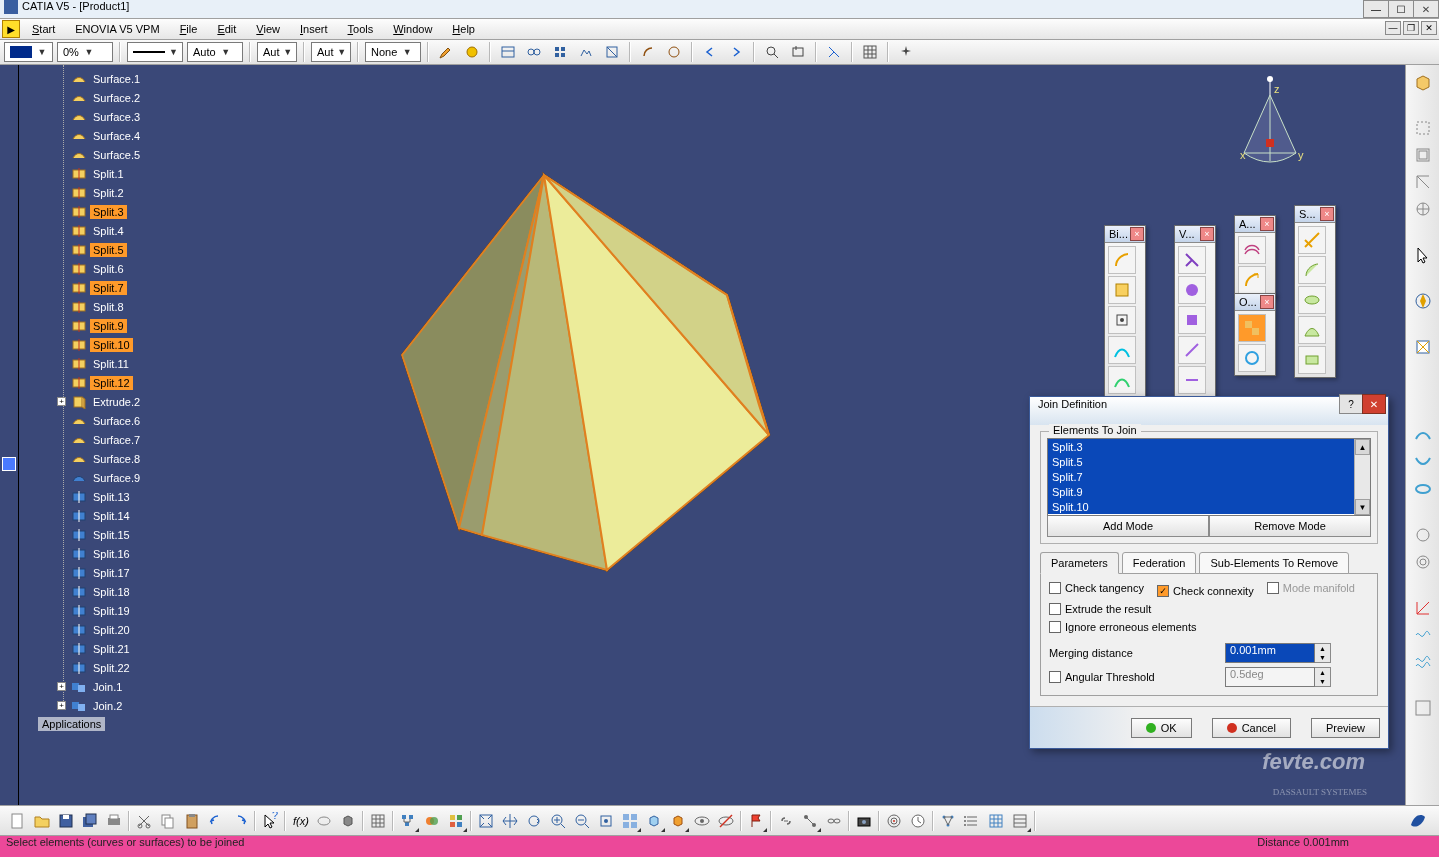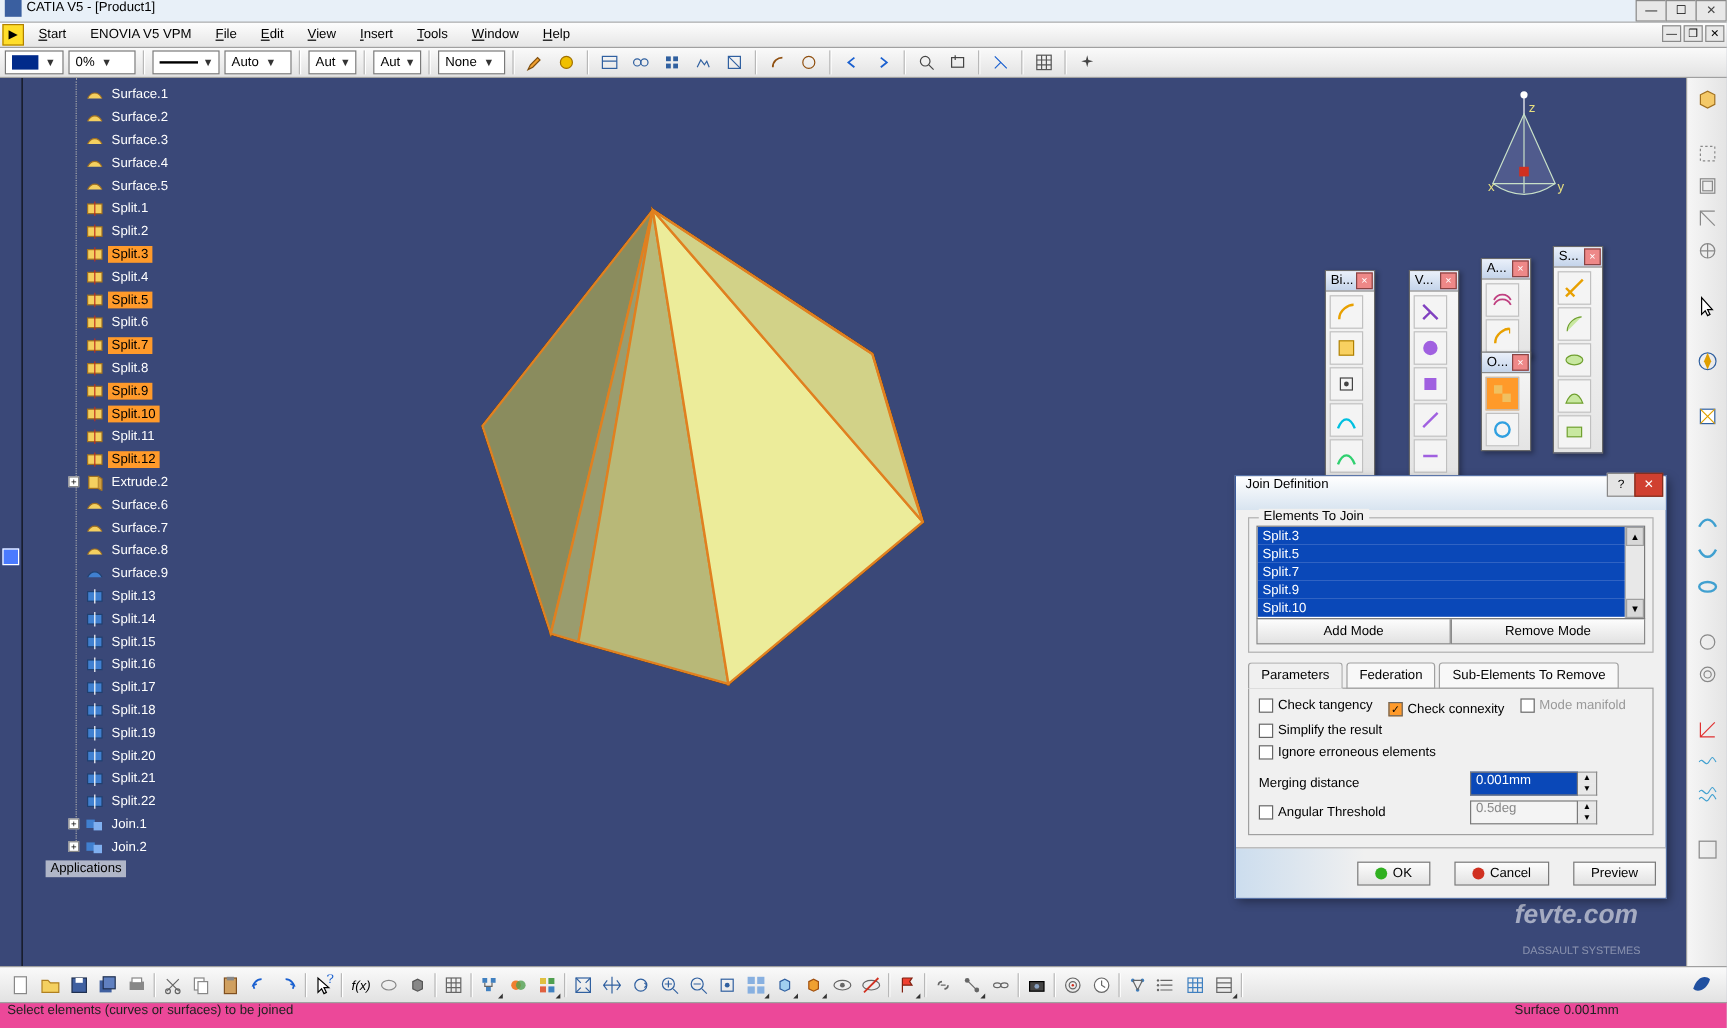--- a/index.html
+++ b/index.html
@@ -103,21 +103,21 @@
 
 
 .bottombar { position:absolute; bottom:22px; left:0; right:0; height:30px; background:linear-gradient(#fafafa,#e2e2e2); border-top:1px solid #a0a0a0; display:flex; align-items:center; padding:0 6px; gap:0;}
 .bottombar .tbtn{width:24px;height:24px;}
 .bottombar .tbtn svg{width:18px;height:18px;}
 
 .statusbar{position:absolute;bottom:0;left:0;right:0;height:22px;background:#ec4899;border-top:1px solid #a0a0a0;display:flex;align-items:flex-start;padding:0 6px;font-size:11px;color:#222;}
 .statusbar .right{position:absolute;right:90px;}
 
 .watermark{position:absolute;right:40px;bottom:30px;color:rgba(255,255,255,.55);font-size:22px;font-weight:bold;font-style:italic;pointer-events:none;}
-.catialogotxt{position:absolute;right:38px;bottom:8px;font-size:9px;color:rgba(255,255,255,.4);}
+.catialogotxt{position:absolute;right:38px;bottom:8px;font-size:9px;color:rgba(255,255,255,.4);font-family:Liberation Serif, serif;}
 .dslogo{position:absolute;right:10px;bottom:2px;}
 </style>
 </head>
 <body>
 
 <div class="titlebar">
   <div class="icon"></div>
   <span>CATIA V5 - [Product1]</span>
   <div class="wincontrols">
     <div>—</div>
@@ -933,21 +933,21 @@
             <span class="box orange">✓</span>
             <span>Check connexity</span>
           </span>
         <span class="checkbox disabled">
             <span class="box"></span>
             <span>Mode manifold</span>
           </span>
       </div>
       <div><span class="checkbox">
             <span class="box"></span>
-            <span>Simplify the result</span>
+            <span>Extrude the result</span>
           </span></div>
       <div><span class="checkbox">
             <span class="box"></span>
             <span>Ignore erroneous elements</span>
           </span></div>
       <div class="formrow">
         <span style="width:150px">Merging distance</span>
         <div class="spinbox">
           <div class="inp sel">0.001mm</div>
           <div class="spinbtns">
@@ -1249,14 +1249,14 @@
       <div class="mini-tri"></div>
     </div>
   <div class="sep"></div>
   <div class="dslogo"><svg width="22" height="22" viewBox="0 0 22 22">
         <path d="M4 16c3-10 10-12 14-8-2 8-10 12-14 8z" fill="#2050a0"></path>
       </svg></div>
 </div>
 
 <div class="statusbar">
   <span>Select elements (curves or surfaces) to be joined</span>
-  <span class="right">Surface  0.001mm</span>
+  <span class="right">Distance  0.001mm</span>
 </div>
 
 </body></html>

